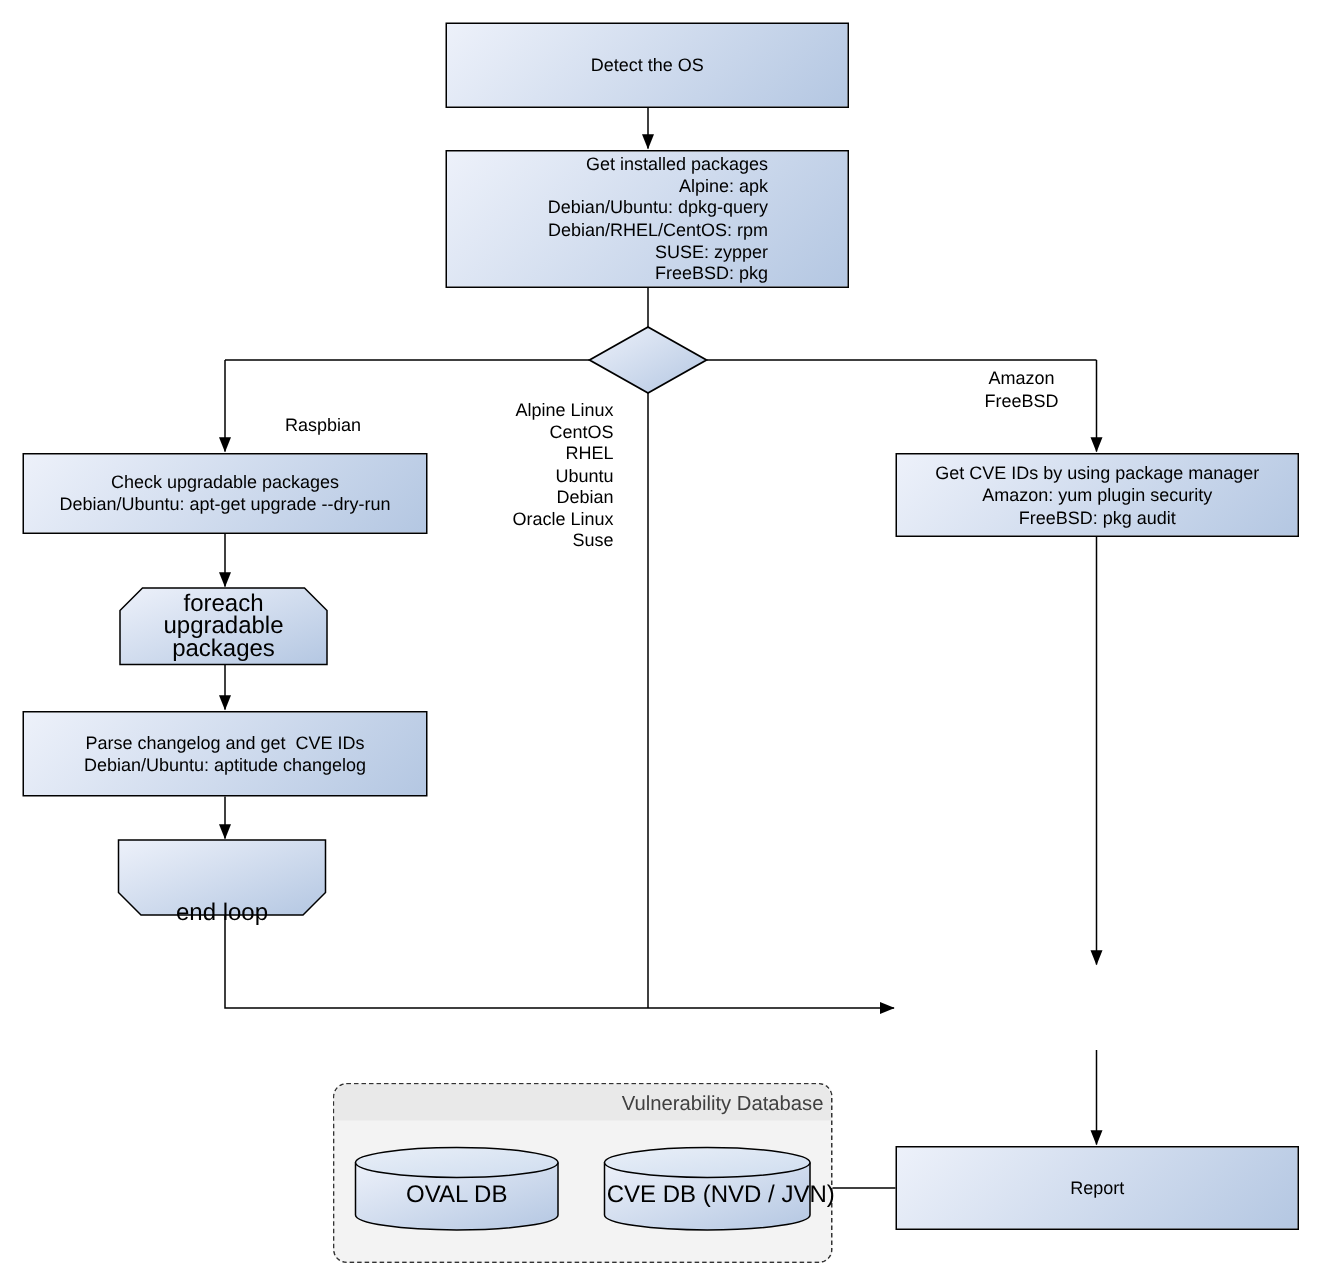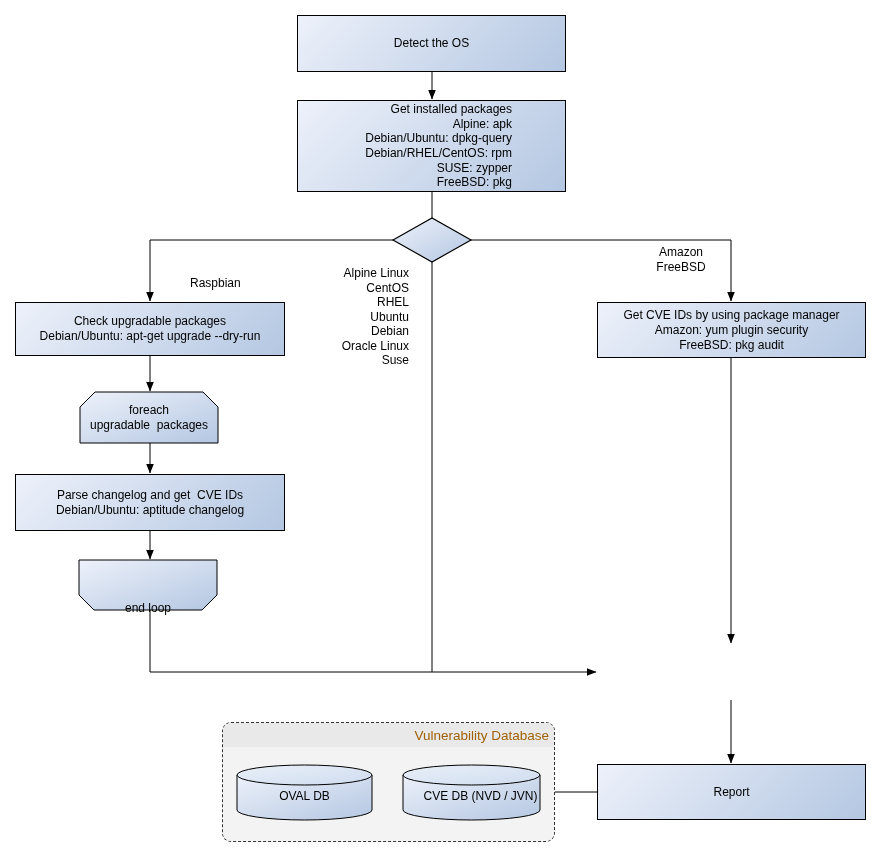--- a/index.html
+++ b/index.html
@@ -6,30 +6,30 @@
   #canvas{position:relative;width:881px;height:857px;background:#ffffff;
           font-family:"Liberation Sans",sans-serif;color:#000;overflow:hidden;}
   #connector-layer{position:absolute;left:0;top:0;}
   .node{position:absolute;display:flex;align-items:center;justify-content:center;
         text-align:center;font-size:12px;line-height:15px;box-sizing:border-box;}
   .rectnode{background:linear-gradient(135deg,#edf1fa 0%,#b4c7e2 100%);
             border:1px solid #000;}
   .ml{white-space:pre-wrap;}
   .right-block{width:100%;text-align:right;padding-right:53px;box-sizing:border-box;line-height:14.7px;}
   .shape-label{position:absolute;display:flex;align-items:center;justify-content:center;
-               text-align:center;font-size:12px;line-height:15px;}
+               text-align:center;font-size:16px;line-height:15px;}
   .edge-label{position:absolute;font-size:12px;line-height:14.5px;}
   #raspbian-label{left:190px;top:263px;width:70px;text-align:left;margin-top:13px;}
   #os-list-label{left:319px;top:266px;width:90px;text-align:right;}
   #amazon-freebsd-label{left:641px;top:245px;width:80px;text-align:center;line-height:15px;}
   #group-box{position:absolute;left:222px;top:722px;width:333px;height:120px;
              background:#f3f3f3;border:1px dashed #333;border-radius:9px;box-sizing:border-box;}
   #group-header{position:absolute;left:0;top:0;width:100%;height:24px;background:#e9e9e9;
                 border-radius:9px 9px 0 0;display:flex;align-items:center;justify-content:flex-end;
-                padding-right:5px;box-sizing:border-box;font-size:13.5px;color:#a16207;}
+                padding-right:5px;box-sizing:border-box;font-size:13.5px;color:#404040;}
   #detect-os-node{left:297px;top:15px;width:269px;height:57px;}
   #get-installed-node{left:297px;top:100px;width:269px;height:92px;}
   #check-upgradable-node{left:15px;top:302px;width:270px;height:54px;}
   #parse-changelog-node{left:15px;top:474px;width:270px;height:57px;}
   #get-cve-node{left:597px;top:302px;width:269px;height:56px;}
   #write-results-node{left:597px;top:644px;width:268px;height:56px;}
   #report-node{left:597px;top:764px;width:269px;height:56px;}
   #foreach-label{left:80px;top:392px;width:138px;height:51px;}
   #endloop-label{left:79px;top:560px;width:138px;height:50px;margin-top:23px;}
   #ovaldb-label{left:237px;top:775px;width:135px;height:42px;}

